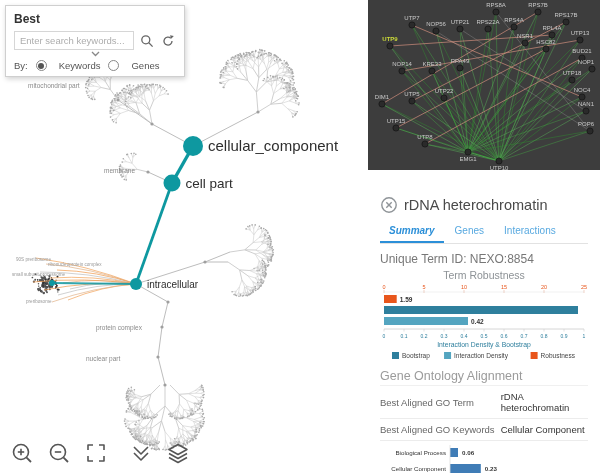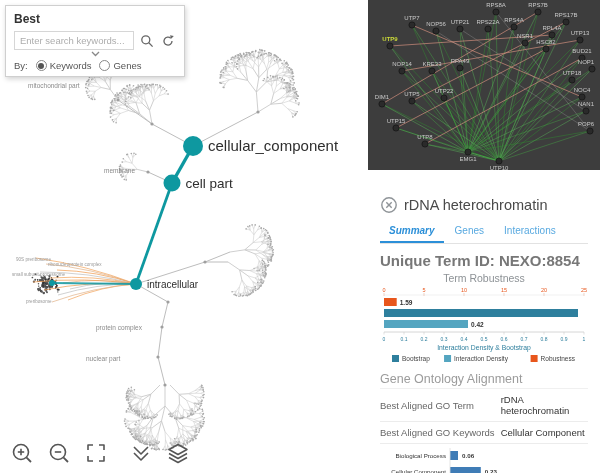--- a/index.html
+++ b/index.html
@@ -12,37 +12,37 @@
     border:1px solid #cfcfcf;box-shadow:1px 2px 5px rgba(0,0,0,.18);
     padding:6px 8px 5px;z-index:3;box-sizing:border-box;}
   .card-title{font-size:12px;font-weight:bold;color:#333;margin-bottom:5px;}
   .input-row{display:flex;align-items:center;gap:5px;}
   input.search{flex:1;min-width:0;border:1px solid #d6d6d6;padding:3px 5px;
     font-size:9.5px;color:#333;outline:none;}
   input.search::placeholder{color:#adadad;}
   .icon-btn{display:flex;width:16px;height:16px;align-items:center;justify-content:center;cursor:pointer;flex:none;}
   .chev-row{display:flex;justify-content:center;margin:1px 0 0;}
   .by-row{display:flex;align-items:center;gap:8px;font-size:9.5px;color:#555;margin-top:3px;}
-  .radio-opt{display:flex;align-items:flex-start;gap:3px;cursor:pointer;}
+  .radio-opt{display:flex;align-items:flex-start;gap:12px;cursor:pointer;}
   .radio{width:9px;height:9px;border:1px solid #888;border-radius:50%;display:inline-block;position:relative;flex:none;}
   .radio.sel::after{content:'';position:absolute;inset:1.5px;background:#555;border-radius:50%;}
   
   .map-controls{position:absolute;left:10px;bottom:8px;display:flex;align-items:center;gap:13px;z-index:3;}
   .mc{cursor:pointer;display:block;}
   .mc.gap{margin-left:8px;}
   
   .right{position:absolute;top:0;left:368px;width:232px;height:473px;}
   .network{width:232px;height:170px;background:#3d3d3d;}
   .details{width:232px;height:303px;background:#fff;padding:24px 12px;box-sizing:border-box;overflow:hidden;}
   .d-header{display:flex;align-items:center;gap:6px;margin-top:2px;}
   .d-title{font-size:14.5px;color:#4a4a4a;}
   .tabs{display:flex;gap:2px;border-bottom:1px solid #e2e2e2;margin-top:7px;}
   .tab{font-size:10px;color:#58a9e0;padding:4px 9px 5px;cursor:pointer;}
   .tab.active{color:#2b8fd8;border-bottom:2px solid #2b8fd8;font-weight:bold;font-style:italic;}
-  .term-id{font-size:15px;color:#777;margin:8px 0 3px;font-weight:bold;}
+  .term-id{font-size:12px;color:#777;margin:8px 0 3px;}
   .chart-title{text-align:center;font-size:10.5px;color:#8d9296;margin:2px 0 1px;}
   .section-title{font-size:12.5px;color:#9b9b9b;margin:7px 0 2px;}
   .go-rows{border-top:1px solid #f0f0f0;}
   .go-row{display:flex;font-size:9.5px;padding:5px 0;border-bottom:1px solid #ececec;align-items:center;}
   .go-label{flex:1;color:#666;}
   .go-value{width:42%;color:#333;}
   svg{display:block;}
 </style>
 </head>
 <body>

